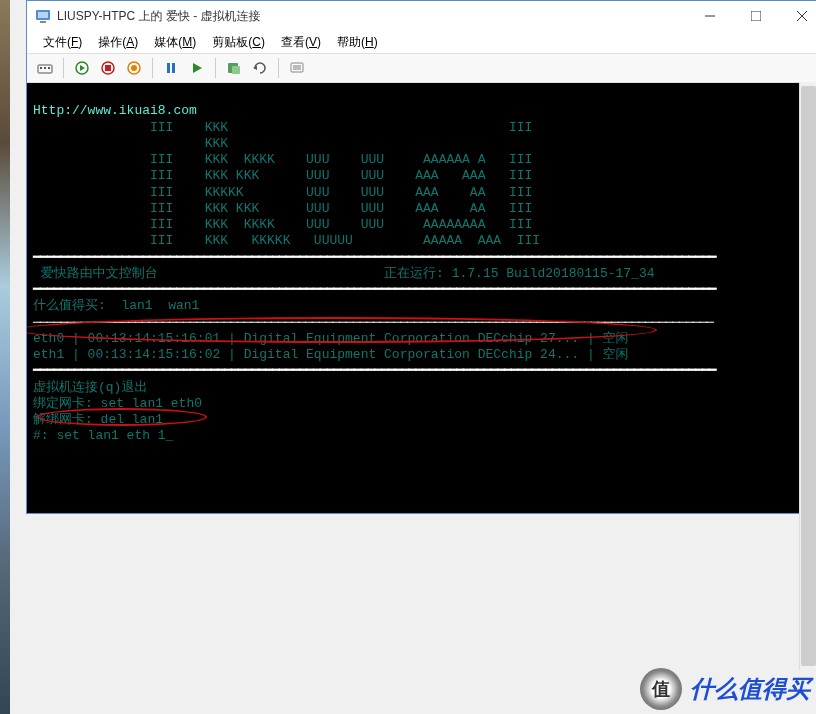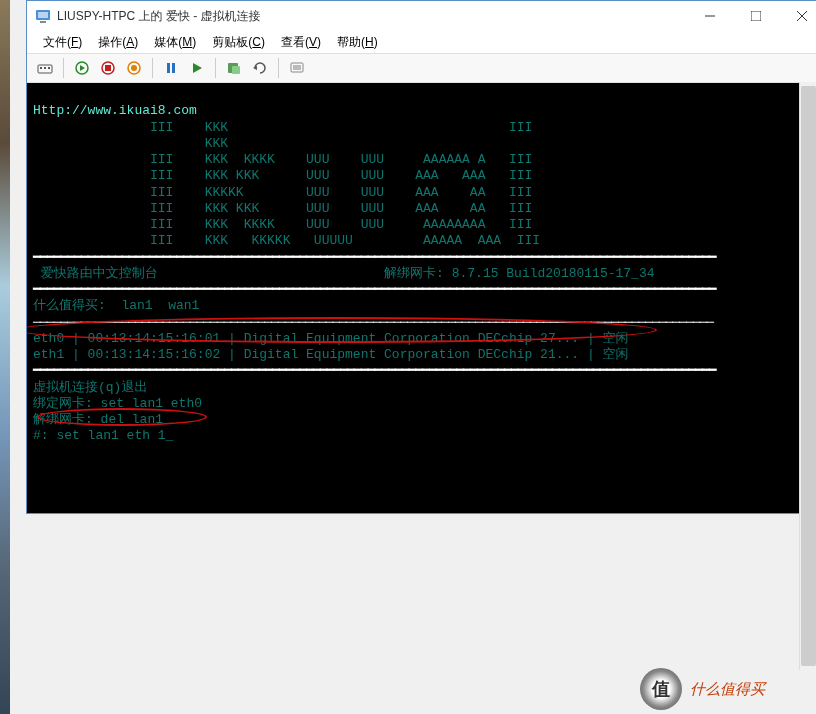--- a/index.html
+++ b/index.html
@@ -29,21 +29,21 @@
     .annotation-ellipse { position: absolute; border: 2px solid #d01010; border-radius: 50%; pointer-events: none; }
     
     .statusbar { height: 22px; background: #f0f0f0; border-top: 1px solid #ccc; display: flex; align-items: center; font-size: 12px; padding: 0 8px; }
     .status-label { margin-right: 4px; }
     .status-sep { width: 1px; height: 16px; background: #ccc; margin: 0 60px 0 6px; }
     
     .side-strip { position: absolute; left: 0; top: 0; width: 10px; height: 714px; background: linear-gradient(180deg, #8a7a5a 0%, #5a4a3a 20%, #aaccdd 40%, #7799bb 60%, #556677 80%, #334455 100%); }
     
     .watermark { position: absolute; right: 0; bottom: 0; width: 180px; height: 50px; display: flex; align-items: center; gap: 8px; padding: 4px; }
     .wm-badge { width: 42px; height: 42px; border-radius: 50%; background: radial-gradient(circle, #fff 30%, #888 60%, #444 100%); display: flex; align-items: center; justify-content: center; font-size: 18px; font-weight: bold; color: #333; }
-    .wm-text { font-size: 15px; font-weight: normal; color: #c2410c; font-style: italic; }
+    .wm-text { font-size: 24px; font-weight: bold; color: #1d4ed8; font-style: italic; }
     
     .scrollbar-v { position: absolute; right: 0; top: 82px; width: 17px; height: 588px; background: #f0f0f0; border-left: 1px solid #ddd; }
     .scroll-thumb { width: 15px; height: 580px; background: #cdcdcd; margin: 4px 1px; border-radius: 2px; }
   </style>
 </head>
 <body>
 
 <div class="side-strip"></div>
 
 <div class="window">
@@ -152,26 +152,26 @@
 <span class="term-url">Http://www.ikuai8.com</span>
 <span class="term-line">               III    KKK                                    III
                       KKK
                III    KKK  KKKK    UUU    UUU     AAAAAA A   III
                III    KKK KKK      UUU    UUU    AAA   AAA   III
                III    KKKKK        UUU    UUU    AAA    AA   III
                III    KKK KKK      UUU    UUU    AAA    AA   III
                III    KKK  KKKK    UUU    UUU     AAAAAAAA   III
                III    KKK   KKKKK   UUUUU         AAAAA  AAA  III</span>
 <span class="term-divider">━━━━━━━━━━━━━━━━━━━━━━━━━━━━━━━━━━━━━━━━━━━━━━━━━━━━━━━━━━━━━━━━━━━━━━━━━━━━━━━━━━━━━━━━━━━━━━━━━━━━</span>
-<span class="term-line"><span> 爱快路由中文控制台</span>                             <span>解绑网卡: </span><span>8.7.15 Build20180115-17_34</span></span>
+<span class="term-line"><span> 爱快路由中文控制台</span>                             <span>正在运行: </span><span>1.7.15 Build20180115-17_34</span></span>
 <span class="term-divider">━━━━━━━━━━━━━━━━━━━━━━━━━━━━━━━━━━━━━━━━━━━━━━━━━━━━━━━━━━━━━━━━━━━━━━━━━━━━━━━━━━━━━━━━━━━━━━━━━━━━</span>
 <span class="term-line">什么值得买:  lan1  wan1</span>
 <span class="term-divider">────────────────────────────────────────────────────────────────────────────────────────────────────</span>
 <span class="term-line">eth0 | 00:13:14:15:16:01 | Digital Equipment Corporation DECchip 27... | 空闲</span>
-<span class="term-line">eth1 | 00:13:14:15:16:02 | Digital Equipment Corporation DECchip 21... | 空闲</span>
+<span class="term-line">eth1 | 00:13:14:15:16:02 | Digital Equipment Corporation DECchip 24... | 空闲</span>
 <span class="term-divider">━━━━━━━━━━━━━━━━━━━━━━━━━━━━━━━━━━━━━━━━━━━━━━━━━━━━━━━━━━━━━━━━━━━━━━━━━━━━━━━━━━━━━━━━━━━━━━━━━━━━</span>
 <span class="term-line">虚拟机连接(q)退出</span>
 <span class="term-line">绑定网卡: set lan1 eth0</span>
 <span class="term-line">解绑网卡: del lan1</span>
 <span class="term-line">#: set lan1 eth 1_</span>
 
     <div class="annotation-ellipse" style="left: -10px; top: 234px; width: 640px; height: 26px;"></div>
     <div class="annotation-ellipse" style="left: 10px; top: 325px; width: 170px; height: 18px;"></div>
   </div>
 

